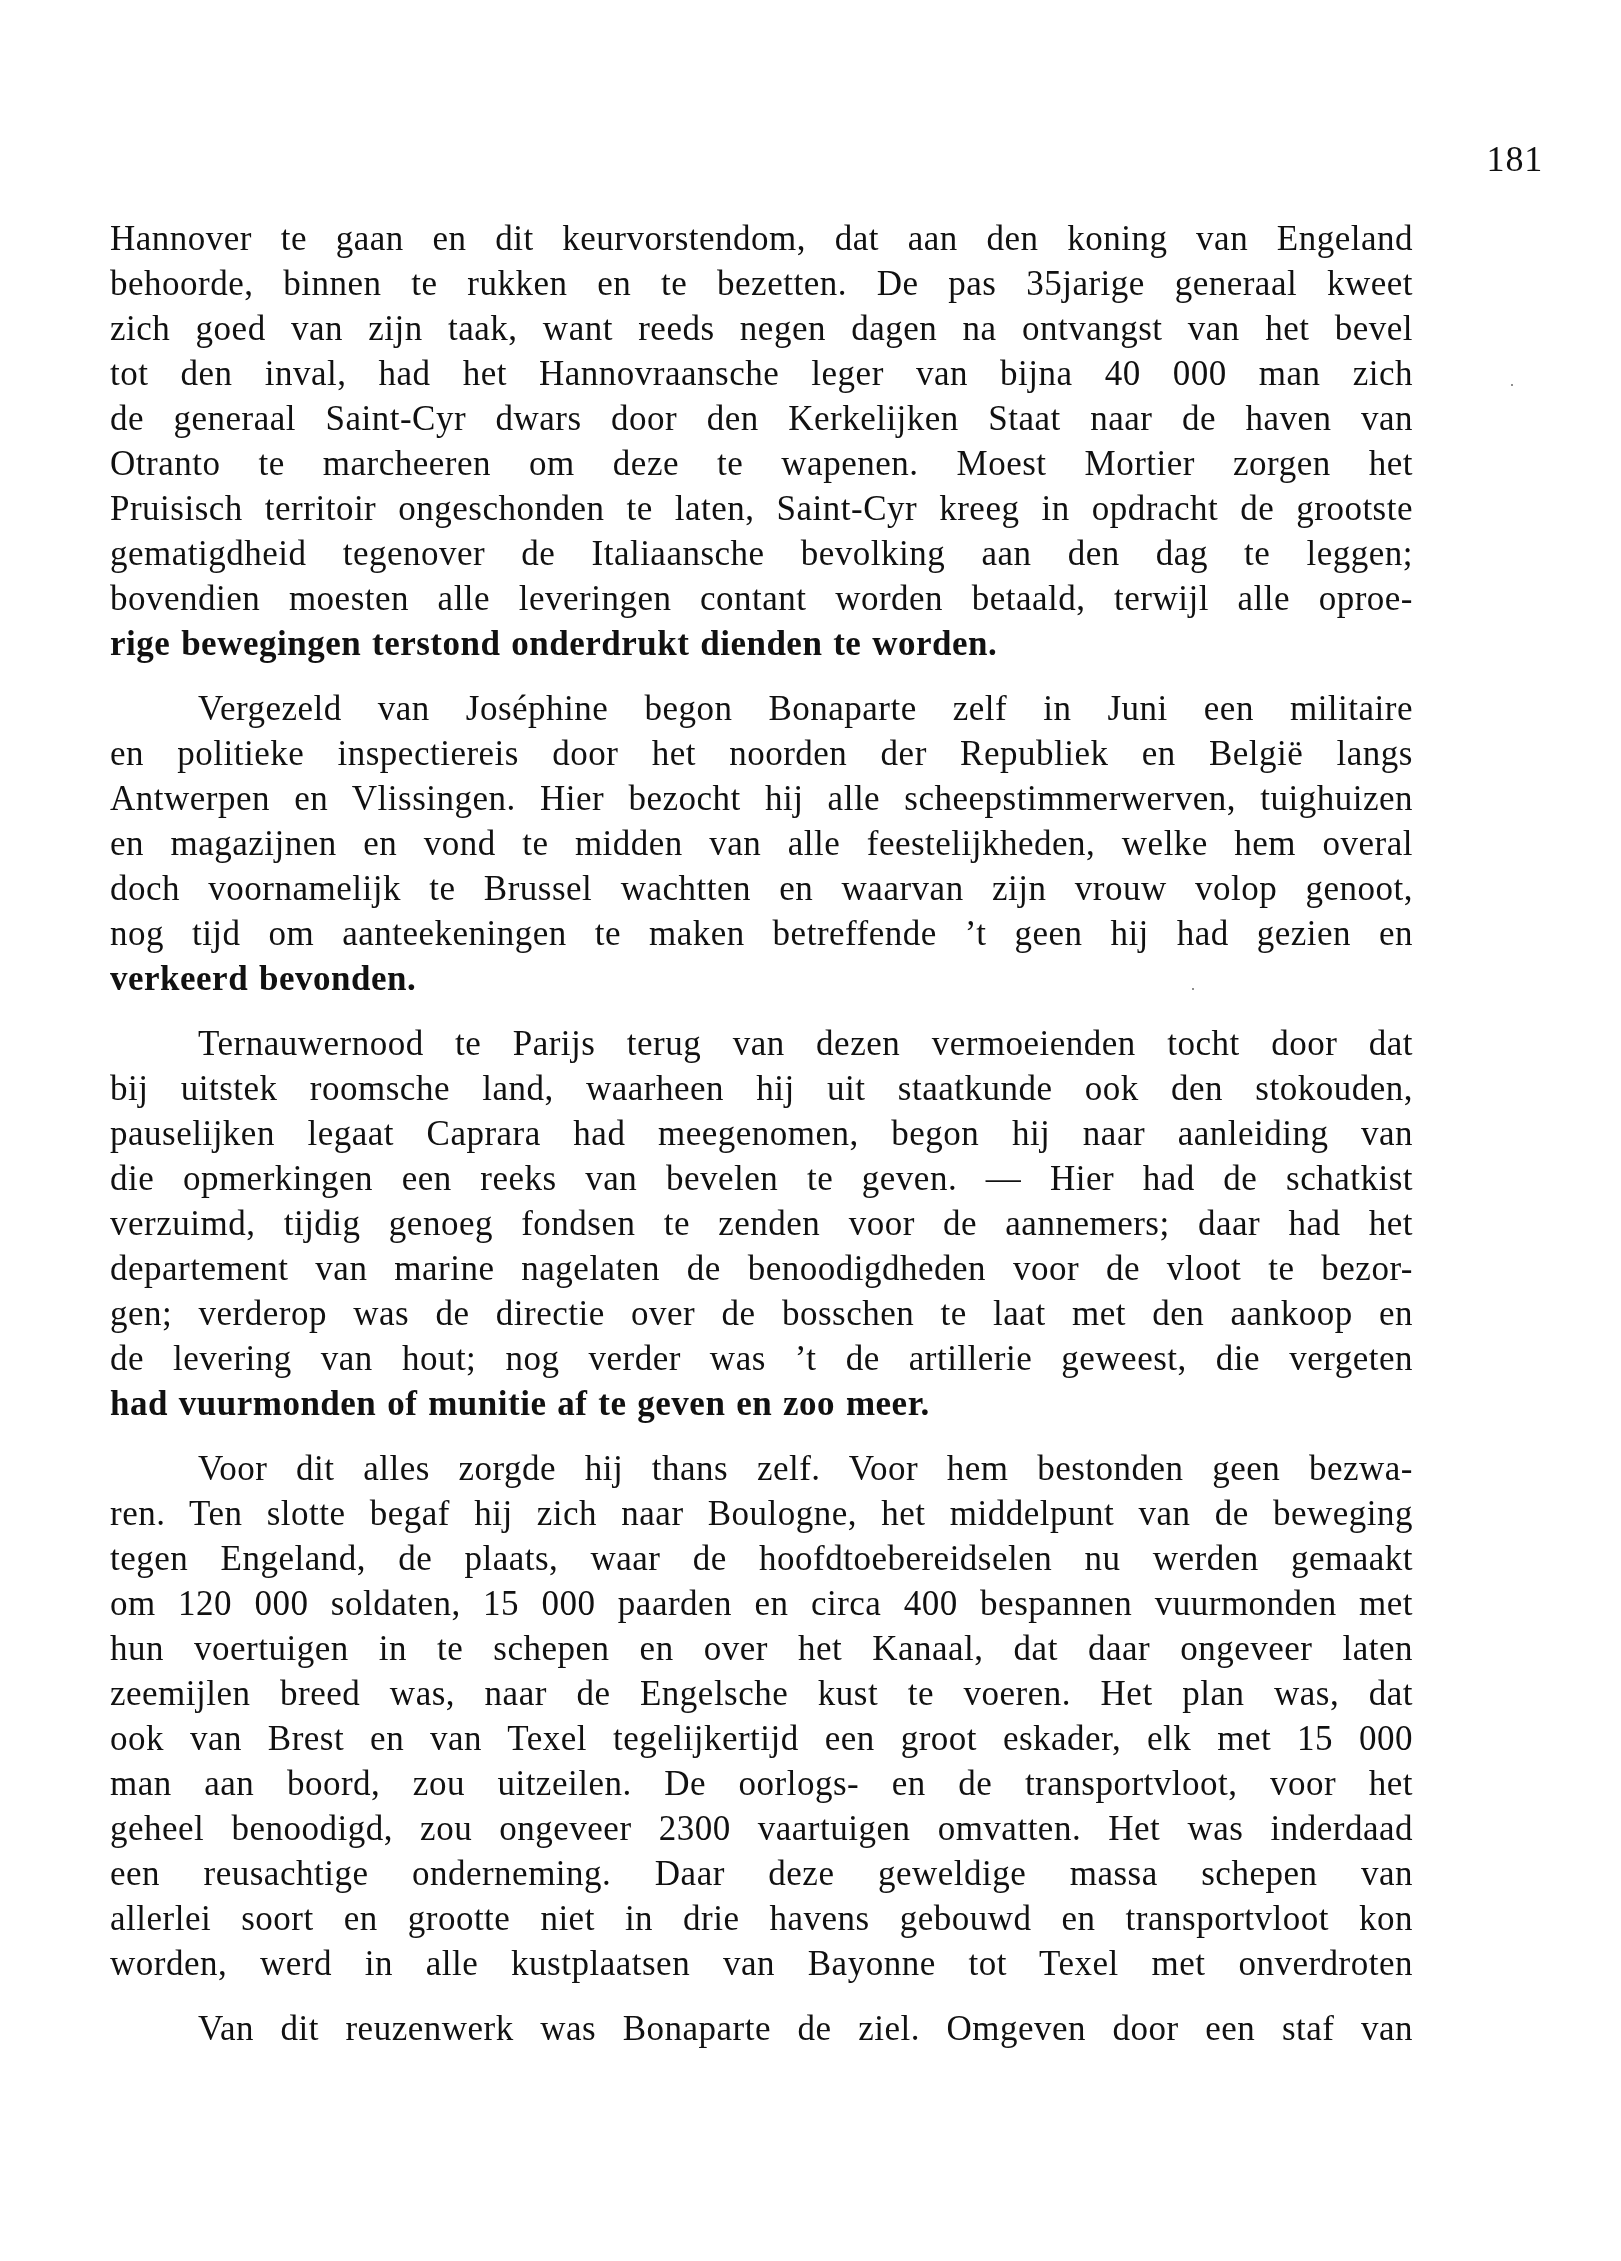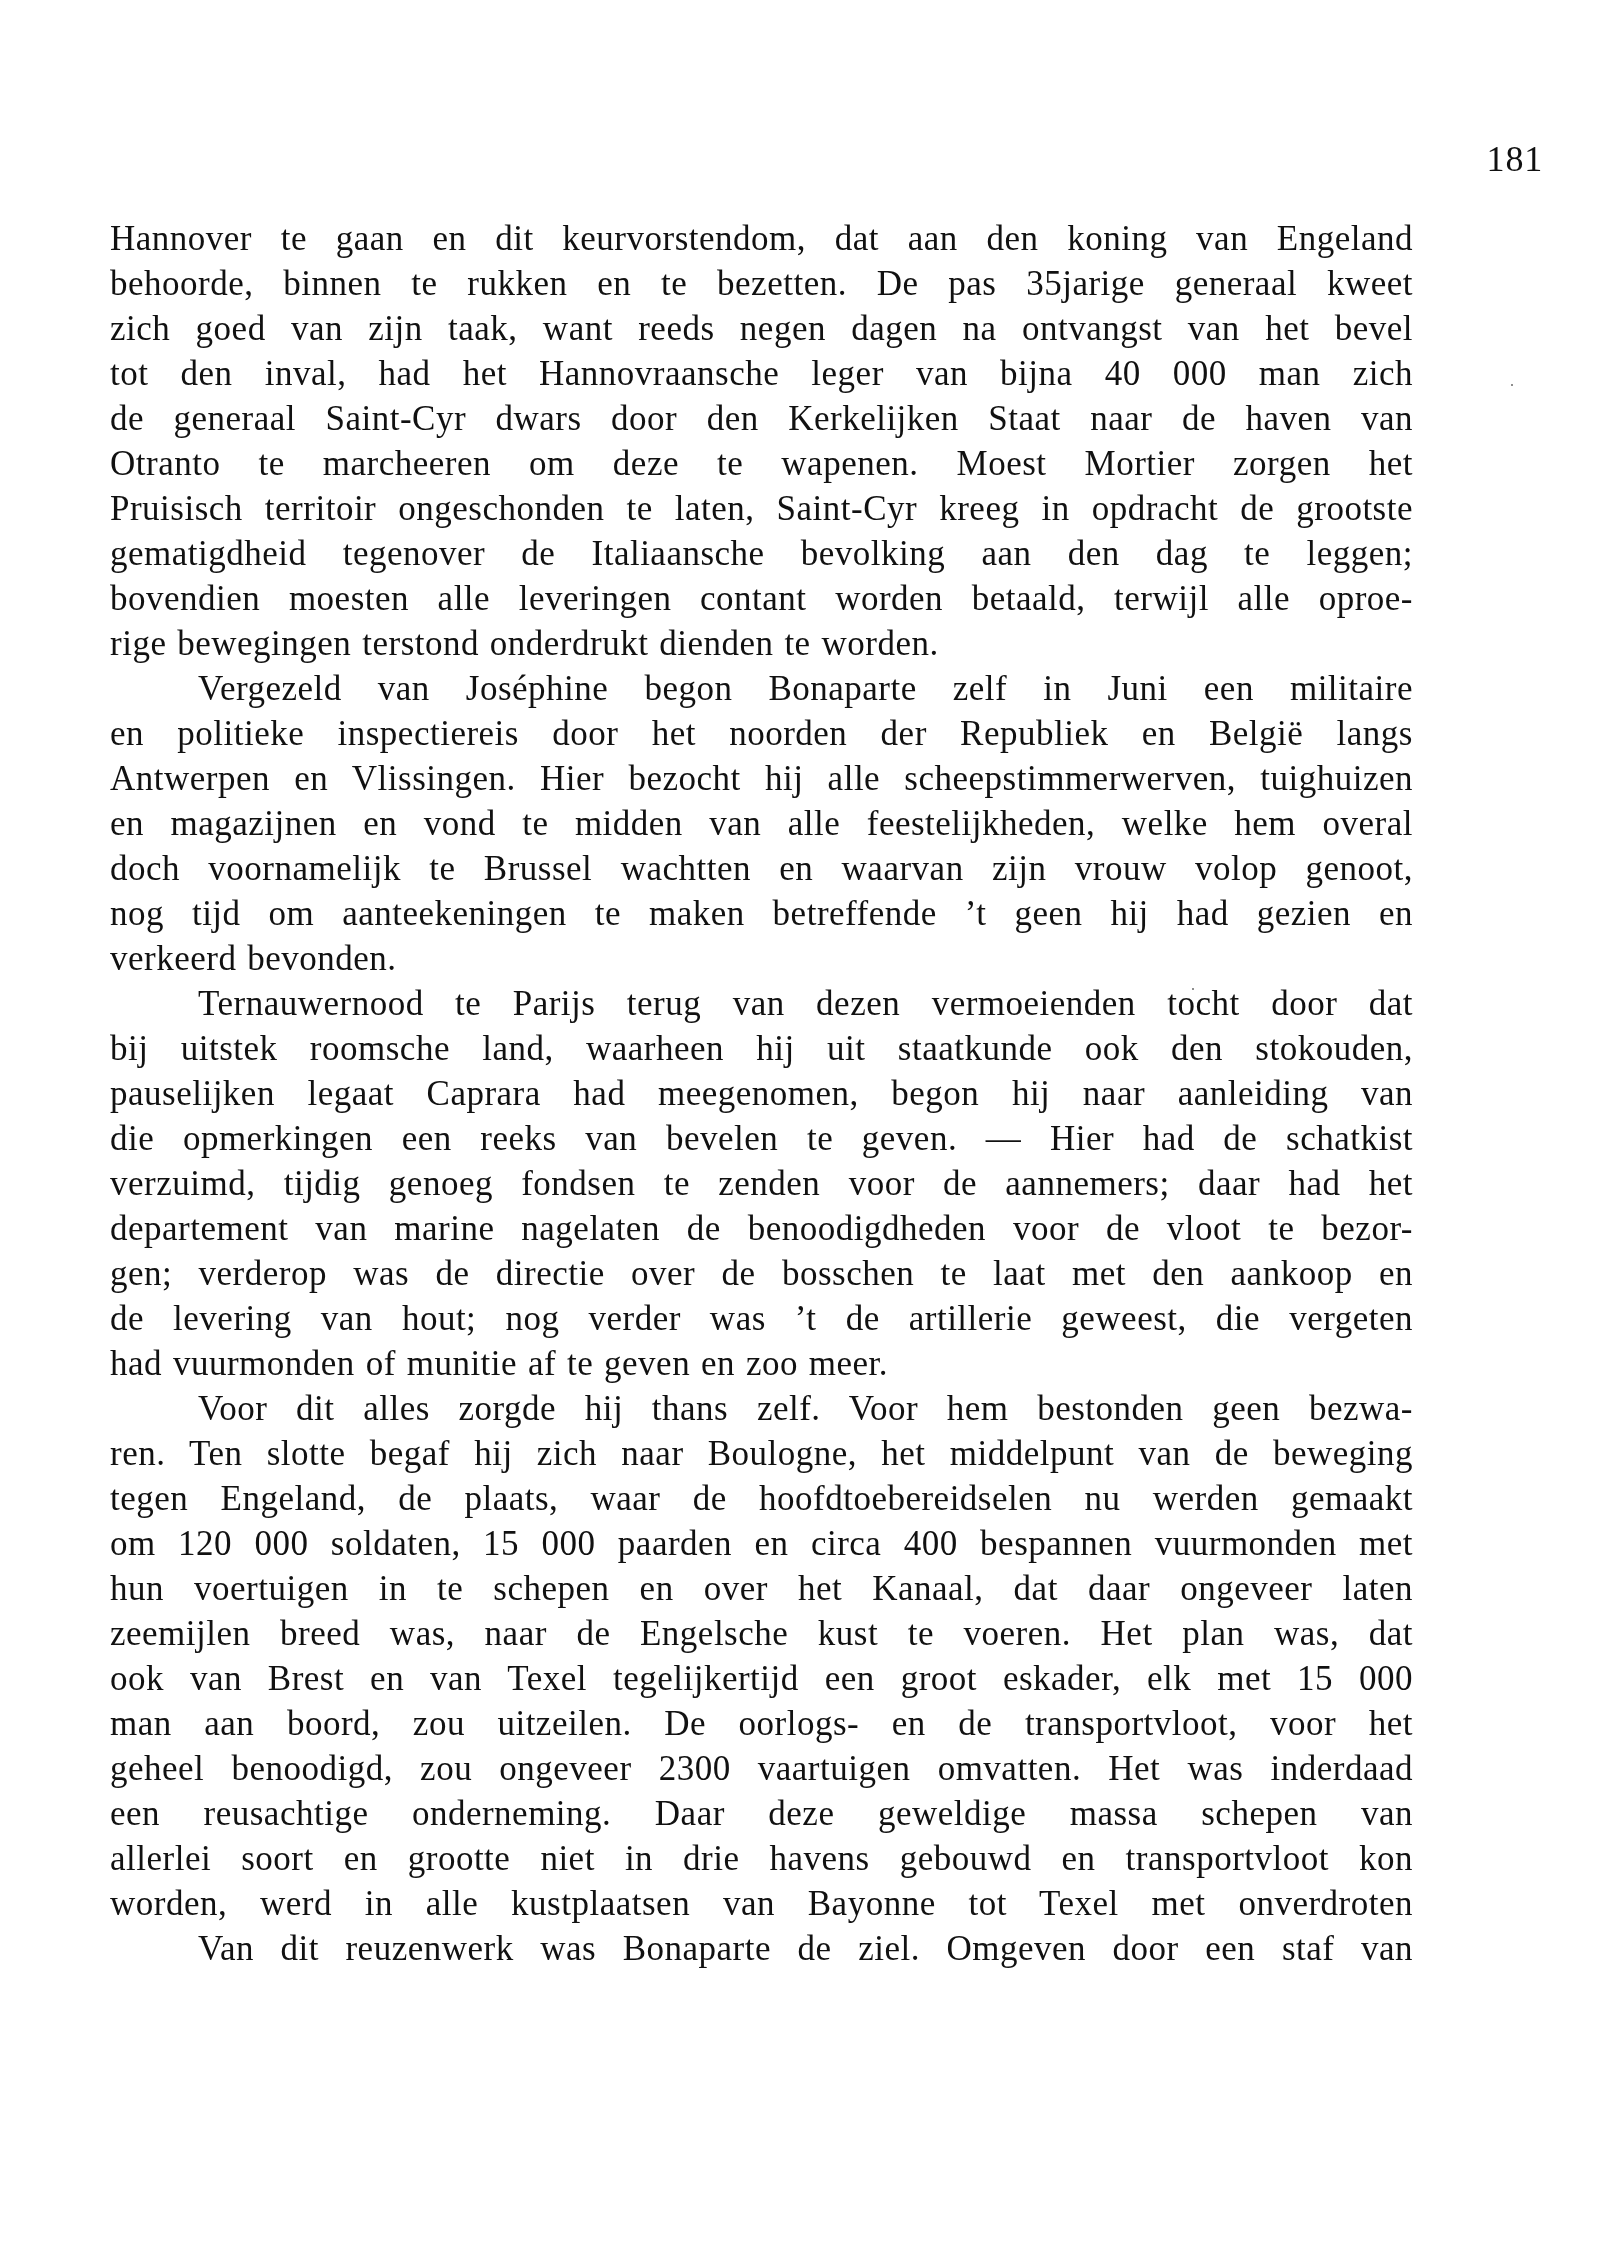--- a/index.html
+++ b/index.html
@@ -38,23 +38,25 @@
     font-size: 35px;
     white-space: nowrap;
     text-align: justify;
     text-align-last: justify;
     word-spacing: 1.6px;
     letter-spacing: 0.5px;
     overflow: visible;
   }
   .line.indent {
     padding-left: 88px;
+    margin-top: 20px;
   }
   .line.last {
     text-align-last: left;
+    font-weight: bold;
   }
   .speck {
     position: absolute;
     width: 1.6px;
     height: 1.6px;
     background: #777;
     border-radius: 0.8px;
   }
 </style>
 </head>

